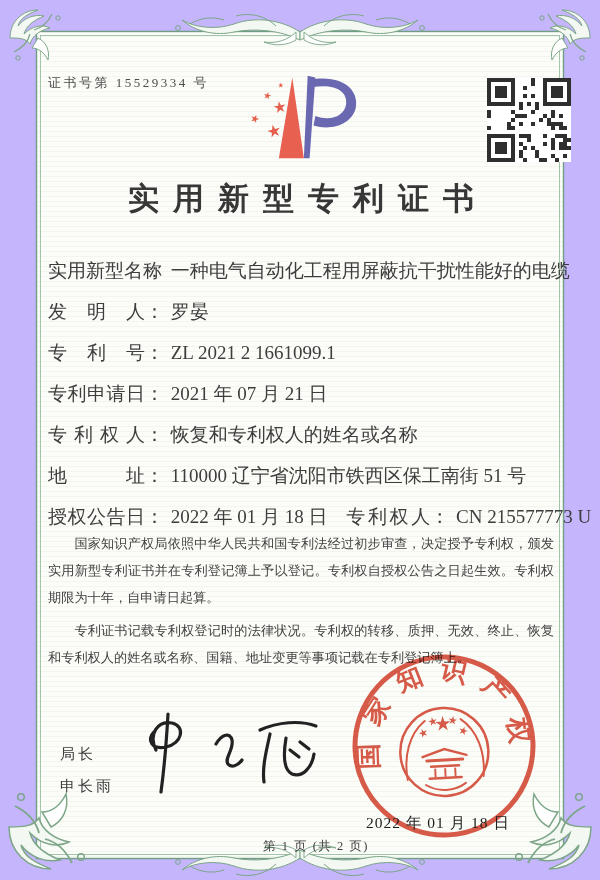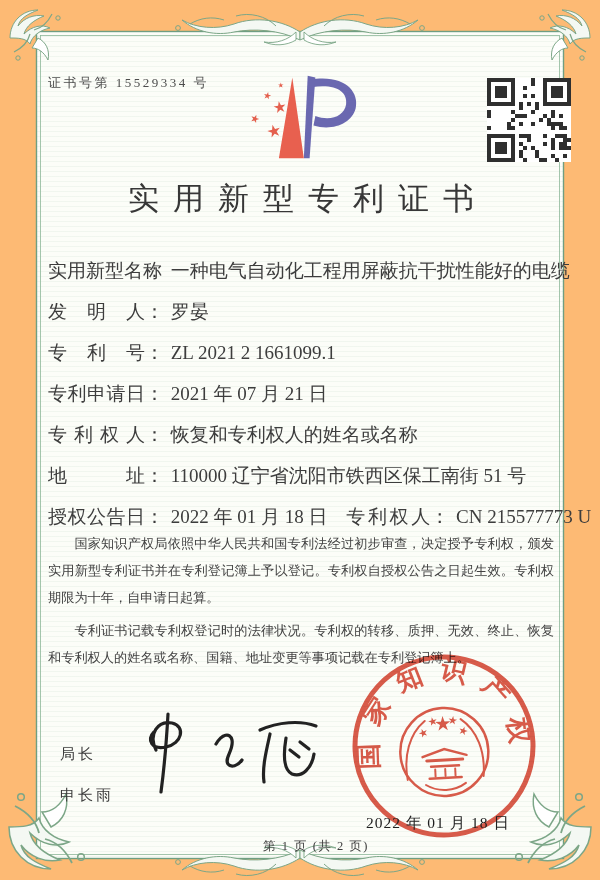--- a/index.html
+++ b/index.html
@@ -1,41 +1,41 @@
 <!DOCTYPE html>
 <html><head>
 <meta charset="utf-8">
 <style>
   * { margin: 0; padding: 0; box-sizing: border-box; }
   html, body { background: #ffffff; }
   body { font-family: "Liberation Serif", "DejaVu Serif", serif; }
   .page {
     position: relative; width: 600px; height: 880px;
-    background: #fdba74; overflow: hidden;
+    background: #c4b5fd; overflow: hidden;
   }
   .paper-bg {
     position: absolute; left: 36px; top: 31px; width: 528px; height: 828px;
     background:
       repeating-linear-gradient(180deg, rgba(140,185,155,0.10) 0 1px, rgba(255,255,255,0) 1px 5px),
       #fcfdf8;
     z-index: 0;
   }
   .frame-svg { position: absolute; left: 0; top: 0; z-index: 1; }
   .content { position: absolute; inset: 0; z-index: 2; color: #3a3a3a; }
 
   .cert-no {
     position: absolute; left: 48px; top: 74px;
     font-size: 13px; letter-spacing: 2.5px; color: #4c4c4c;
   }
   .logo-svg { position: absolute; left: 232px; top: 68px; }
   .qr-svg { position: absolute; left: 487px; top: 78px; background: #fff; }
 
   .title {
     position: absolute; top: 178px; left: 0; width: 100%;
-    text-align: center; font-size: 31px; font-weight: 400;
+    text-align: center; font-size: 31px; font-weight: 700;
     letter-spacing: 14px; padding-left: 16px; color: #373737;
   }
 
   .fields { position: absolute; left: 48px; top: 258px; right: 40px; }
   .field-row { height: 41px; font-size: 19px; white-space: nowrap; }
   .field-label {
     display: inline-block; width: 97px;
     text-align: justify; text-align-last: justify;
     color: #3d3d3d;
   }
@@ -45,21 +45,21 @@
   .grant-pair2 .field-label { width: 84px; }
 
   .paragraphs {
     position: absolute; left: 48px; top: 530px; width: 506px;
     font-size: 13.2px; line-height: 27px; color: #424242;
     text-align: justify;
   }
   .paragraphs p { text-indent: 2em; margin-bottom: 6px; }
 
   .sig-title { position: absolute; left: 60px; top: 745px; font-size: 15px; letter-spacing: 3px; font-family: Liberation Mono, monospace; }
-  .sig-name  { position: absolute; left: 60px; top: 777px; font-size: 15px; letter-spacing: 3px; margin-top: 9px; }
+  .sig-name  { position: absolute; left: 60px; top: 777px; font-size: 15px; letter-spacing: 3px; }
   .sig-svg   { position: absolute; left: 128px; top: 710px; }
 
   .seal-svg {
     position: absolute; left: 348px; top: 650px; z-index: 3;
     mix-blend-mode: multiply; opacity: 0.93;
     transform: rotate(-3deg);
   }
   .seal-ring-text {
     font-size: 26px; font-weight: 700; letter-spacing: 15px;
     fill: #d94f3e; font-family: "Liberation Serif", serif;

